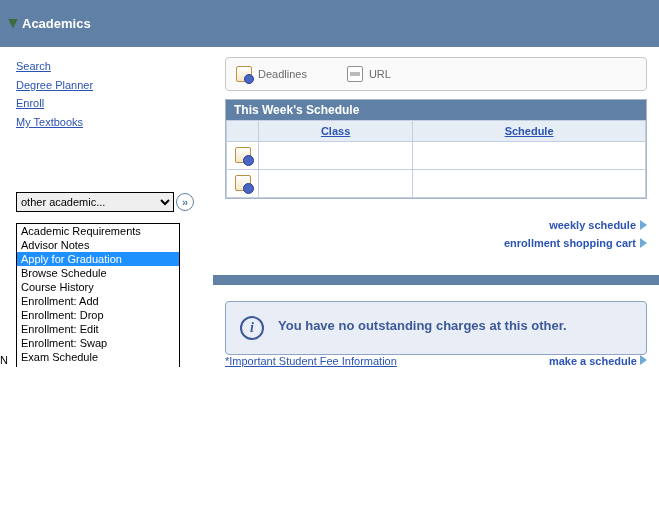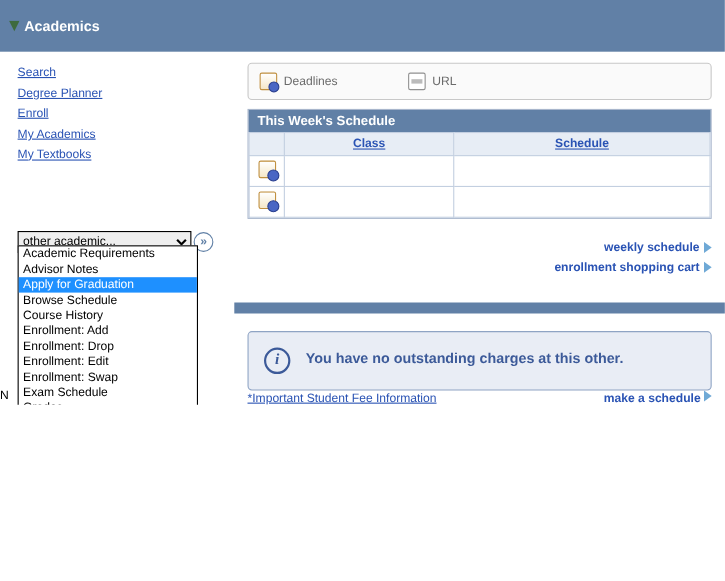--- a/index.html
+++ b/index.html
@@ -79,21 +79,21 @@
   .dropdown-list .dd-item.highlight {
     background: #1e90ff;
     color: #fff;
   }
   .toolbar-box {
     border: 1px solid #c8c8c8;
     border-radius: 4px;
     padding: 8px 10px;
     display: flex;
     align-items: center;
-    gap: 64px;
+    gap: 40px;
     background: #fafafa;
     margin-bottom: 8px;
   }
   .tool-item { display: flex; align-items: center; gap: 6px; color: #6b6b6b; }
   .tool-icon {
     width: 16px; height: 16px;
     position: relative;
   }
   .tool-icon.cal {
     border: 1px solid #c09040;
@@ -219,21 +219,20 @@
     <span>Academics</span>
   </div>
 
   <div class="content-row">
 
     <div class="left-col">
       <div class="left-links">
         <div><a class="link">Search</a></div>
         <div><a class="link">Degree Planner</a></div>
         <div><a class="link">Enroll</a></div>
-        <div><a class="link">My Academics</a></div>
         <div><a class="link">My Textbooks</a></div>
       </div>
 
       <div class="select-row">
         <select class="dropdown">
           <option>other academic...</option>
         </select>
         <span class="go-btn"></span>
       </div>
 

